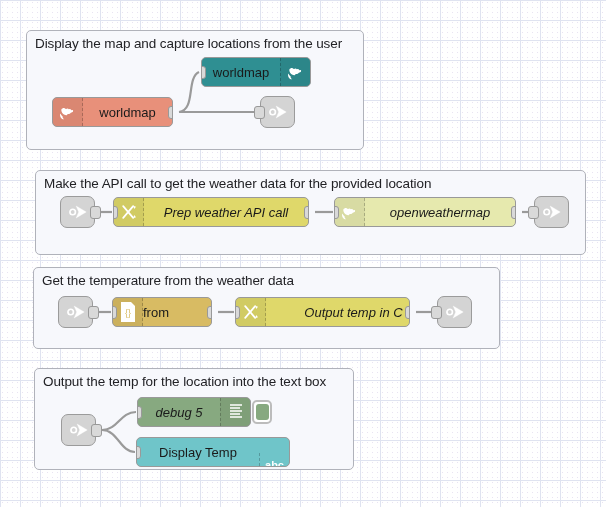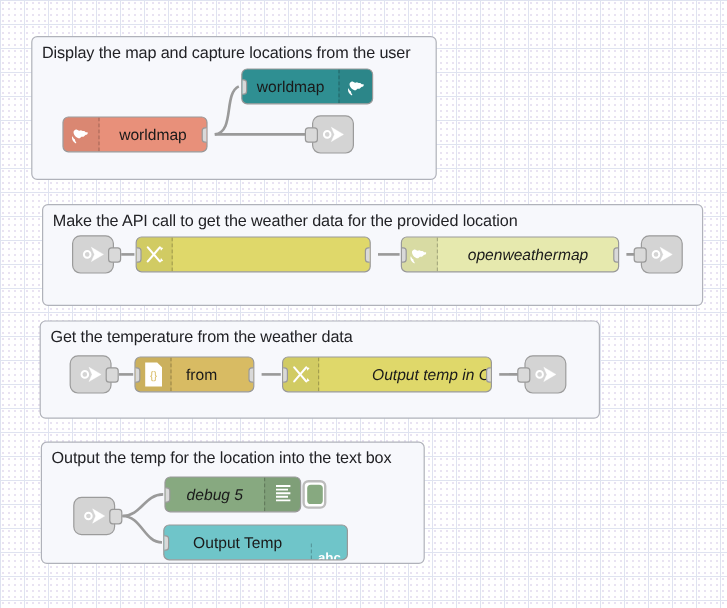--- a/index.html
+++ b/index.html
@@ -49,21 +49,21 @@
     border-radius:5px;
     display:flex;align-items:center;
     overflow:hidden;
     height:30px;
   }
   .node-label{
     flex:1;
     font-size:13px;
     color:#1a1a1a;
     white-space:nowrap;
-    padding:0 12px;
+    padding:0 0;
     display:flex;align-items:center;
   }
   .lbl-center{justify-content:center;}
   .lbl-left{justify-content:flex-start;}
   .italic{font-style:italic;}
 
   .icon-box{
     width:29px;height:100%;
     display:flex;align-items:center;justify-content:center;
     flex:0 0 29px;
@@ -208,20 +208,21 @@
     <div class="icon-box left">
       <svg width="20" height="20" viewBox="0 0 24 24">
         <g stroke="#ffffff" stroke-width="2.1" fill="none" stroke-linecap="round">
           <path d="M5 5 L17 19"></path>
           <path d="M17 5 L5 19"></path>
         </g>
         <path d="M17 4.5 l3.4 1.2 -2.2 2.6 z" fill="#ffffff"></path>
         <path d="M17 19.5 l3.4 -1.2 -2.2 -2.6 z" fill="#ffffff"></path>
       </svg>
     </div>
+    <div class="node-label lbl-center italic">Prep weather API call</div>
     <div class="port" style="left:-7px;"></div>
     <div class="port" style="right:-7px;"></div>
   </div>
 
   <div class="node" style="left:334px;top:197px;width:182px;background:#e6e9ae;">
     <div class="icon-box left">
       <svg width="19" height="19" viewBox="0 0 24 24">
         <g fill="#ffffff">
           <path d="M4.2 8.2c1.1-1.4 2.4-2.1 3.6-1.8.9.2 1.3 1 2.2 1.1.8.1 1.3-.5 2.1-.4.7.1.9.7 1.6.8.6.1 1-.3 1.6-.2.8.2 1 1.1 1.8 1.3.6.2 1.1-.2 1.6.1.6.4.5 1.3.1 1.9-.5.7-1.4.7-2.1 1.1-.7.4-1 1.2-1.7 1.5-.8.4-1.6 0-2.4.3-.8.3-1 1.2-1.8 1.5-.9.3-1.8-.2-2.6-.6-1.2-.6-2.3-1.5-3-2.6-.9-1.4-1.2-2.8-1-4z"></path>
           <path d="M3.2 13.6c.5.6.6 1.4 1.1 2 .4.5 1.1.6 1.4 1.2.3.6 0 1.3.3 1.9.2.5.8.7 1 1.2.1.4 0 .8-.3 1-1.6-.7-3-2-3.7-3.6-.5-1.2-.6-2.4-.3-3.6z"></path>
@@ -314,20 +315,20 @@
         </g>
       </svg>
     </div>
     <div class="port" style="left:-7px;"></div>
   </div>
   <div class="dbg-btn" style="left:252px;top:400px;">
     <div class="dbg-btn-inner"></div>
   </div>
 
   <div class="node" style="left:136px;top:437px;width:154px;background:#6fc5c9;">
-    <div class="node-label lbl-center">Output Temp</div>
+    <div class="node-label lbl-center">Display Temp</div>
     <div class="icon-box right plain" style="border-left:1px dashed rgba(0,0,0,0.22);margin-top:29px;">
       <span style="font-size:11px;color:#ffffff;font-weight:bold;border-bottom:2px solid #ffffff;line-height:1.1;padding-bottom:1px;">abc</span>
     </div>
     <div class="port" style="left:-7px;"></div>
   </div>
 
 </div>
 
 </body></html>

